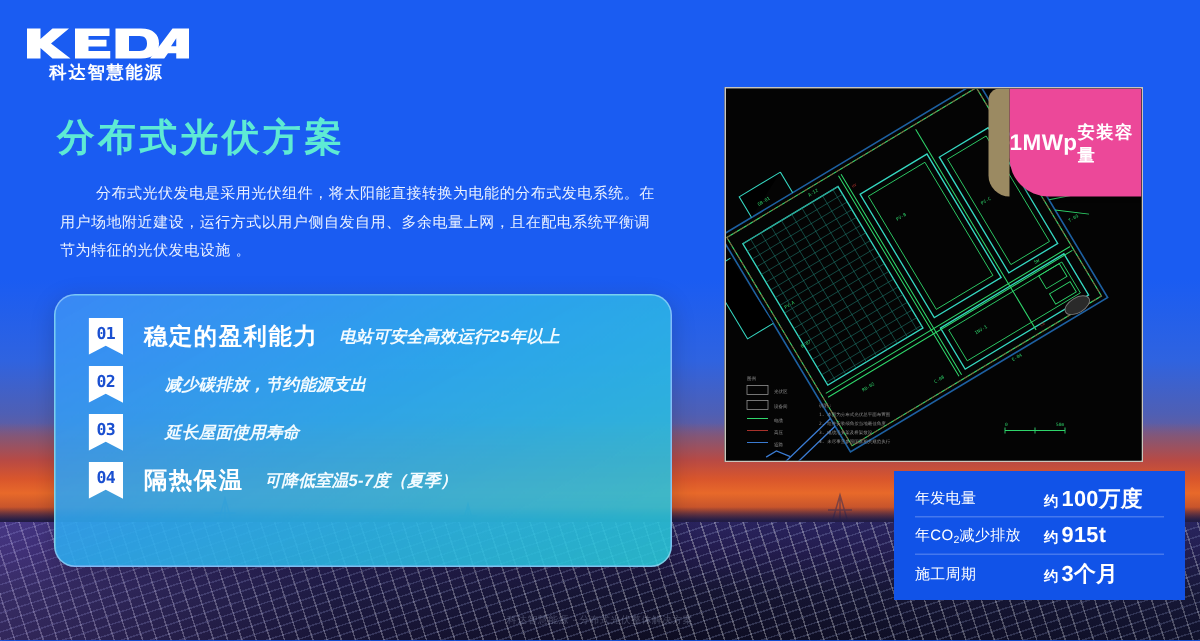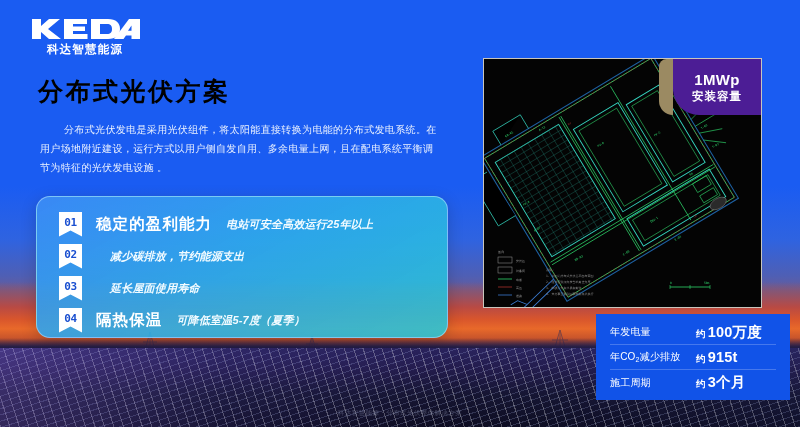--- a/index.html
+++ b/index.html
@@ -47,41 +47,41 @@
     background:linear-gradient(90deg,
       rgba(120,90,200,0.35) 0%, rgba(70,60,150,0.18) 28%,
       rgba(20,25,60,0.05) 55%, rgba(30,40,90,0.18) 100%);
   }
   .bg-towers{
     position:absolute; left:0; top:322px; width:800px; height:32px;
     opacity:.55;
   }
 
   
-  .logo { position:absolute; left:30px; top:17px; width:110px; }
+  .logo { position:absolute; left:16px; top:17px; width:110px; }
   .logo-mark { display:block; }
   .logo-cn {
     margin-top:2px; font-size:11.5px; font-weight:700; color:#ffffff;
     letter-spacing:1.2px; text-align:center; line-height:1.1;
   }
 
   
   .title {
     position:absolute; left:38px; top:75px;
-    font-size:25px; font-weight:700; color:#000000; letter-spacing:2.5px;
+    font-size:25px; font-weight:700; color:#5eead4; letter-spacing:2.5px;
   }
   .para {
     position:absolute; left:40px; top:120px; width:400px;
     font-size:10px; line-height:1.92; color:#eaf1ff; letter-spacing:.35px;
     text-indent:24px;
   }
 
   
   .features {
-    position:absolute; left:36px; top:196px; width:412px; height:142px;
+    position:absolute; left:36px; top:196px; width:412px; height:182px;
     border-radius:14px;
     background:linear-gradient(150deg,
       rgba(60,140,245,0.92) 0%,
       rgba(45,170,235,0.90) 45%,
       rgba(40,200,215,0.88) 100%);
     border:1px solid rgba(190,230,255,0.55);
     box-shadow:0 4px 16px rgba(0,0,0,0.18);
     padding:11px 0 0 0;
   }
   .feat-row { display:flex; align-items:center; height:32px; padding-left:22px; }
@@ -107,24 +107,24 @@
 
   
   .cad {
     position:absolute; left:483px; top:58px; width:279px; height:250px;
     background:#040404; border:1px solid #c9c6bd; overflow:hidden;
   }
   .cad svg { display:block; }
 
   
   .cap-badge {
-    position:absolute; right:0px; top:0px; width:88px; height:56px;
-    background:#4c1d95;
+    position:absolute; right:0px; top:0px; width:88px; height:72px;
+    background:#ec4899;
     border-radius:0 0 0 26px;
-    display:flex; flex-direction:column; align-items:center; justify-content:center;
+    display:flex; flex-direction:row; align-items:center; justify-content:center;
     box-shadow:-1px 1px 3px rgba(0,0,0,0.35);
   }
   .cap-badge::before{
     content:""; position:absolute; left:-14px; top:0; width:14px; height:100%;
     background:#9b8a62; border-radius:14px 0 0 26px;
   }
   .cap-main { font-size:15px; font-weight:700; color:#ffffff; letter-spacing:.3px; position:relative; z-index:1;}
   .cap-sub  { font-size:11.5px; font-weight:700; color:#ffffff; letter-spacing:1px; margin-top:1px; position:relative; z-index:1;}
 
   

